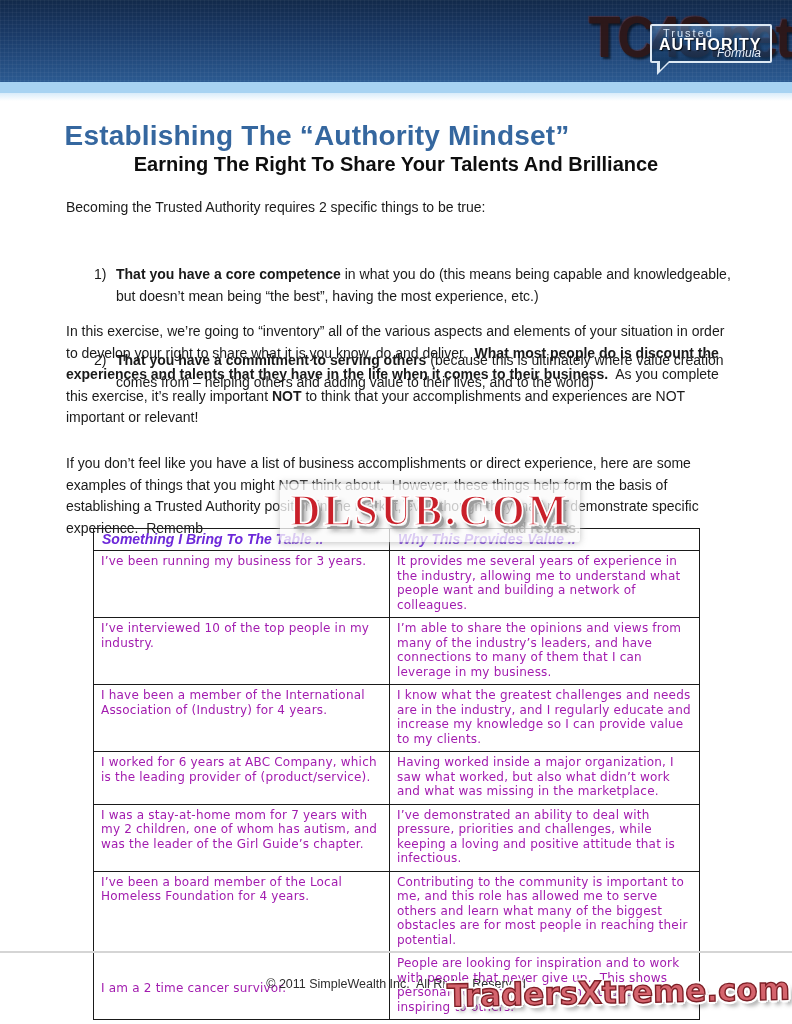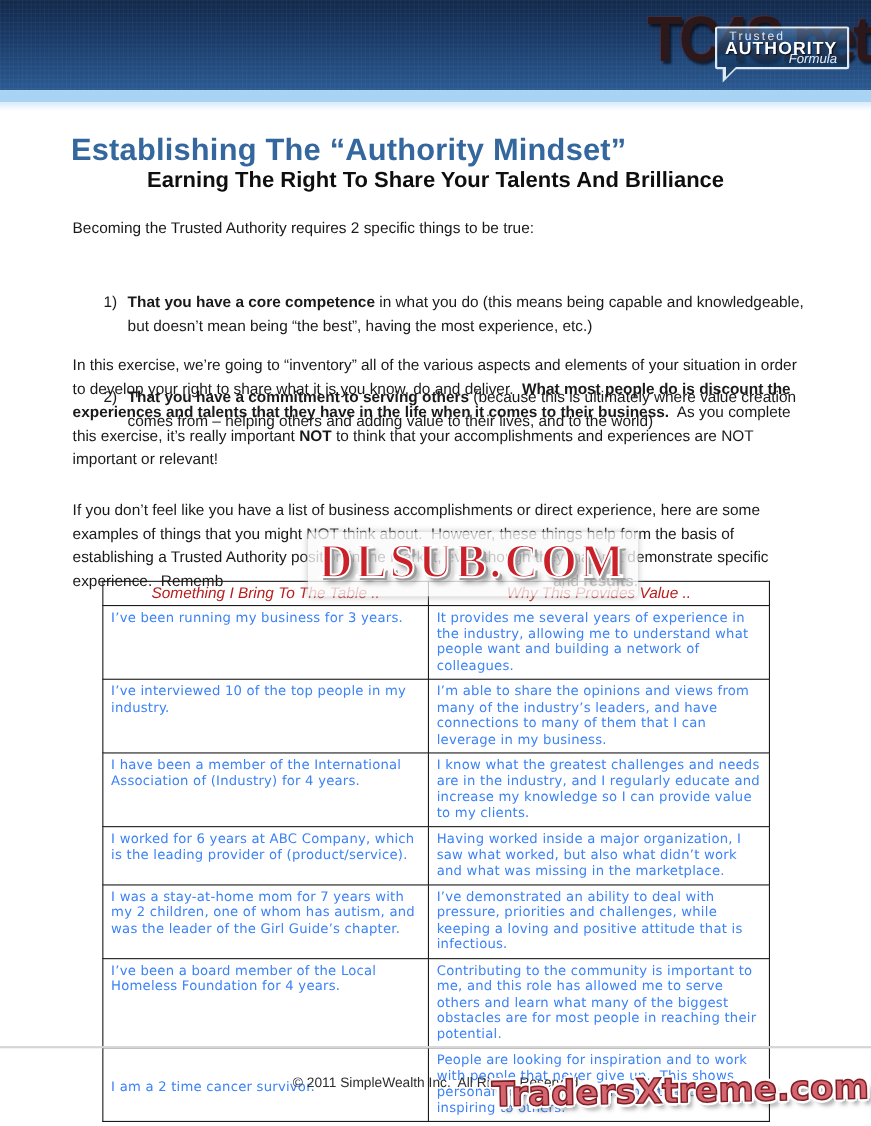--- a/index.html
+++ b/index.html
@@ -54,23 +54,23 @@
 
   .wm-mid { position:absolute; left:280px; top:485px; z-index:6; padding:2px 10px 6px;
     background:rgba(250,250,250,.78); border-radius:3px; box-shadow:0 0 7px rgba(180,180,180,.8);
     font-family:"Liberation Serif", serif; font-weight:bold; font-size:42px; letter-spacing:3px;
     color:#c9202a; -webkit-text-stroke:1.6px #ffffff;
     text-shadow:3px 3px 0 #9d9d9d, 5px 5px 5px rgba(0,0,0,.35); transform:scaleY(1.04); }
 
   
   .tbl { position:absolute; left:93px; top:528px; width:607px; border-collapse:collapse; table-layout:fixed; }
   .tbl th, .tbl td { border:1px solid #1a1a1a; vertical-align:top; white-space:pre-wrap; }
-  .tbl th { font-size:14px; font-weight:normal; font-style:italic; text-align:center; padding:2px 8px 3px; color:#b91c1c; }
+  .tbl th { font-size:14px; font-weight:bold; font-style:italic; text-align:left; padding:2px 8px 3px; color:#6d28d9; }
   .tbl td { font-family:"DejaVu Sans", sans-serif; font-size:12px; line-height:14.5px;
-    letter-spacing:.2px; padding:3px 7px 5px; color:#3b82f6; }
+    letter-spacing:.2px; padding:3px 7px 5px; color:#a21caf; }
   .tbl th:first-child, .tbl td:first-child { width:296px; }
   .tbl tr:last-child td:first-child { padding-top:28px; }
 
   
   .footer-divider { position:absolute; left:0; top:951px; width:792px; height:2px; background:#d5d5d5; }
   .footer-url { position:absolute; top:957px; left:0; width:792px; text-align:center;
     font-size:15px; letter-spacing:.4px; color:#4e82c4; text-decoration:none; display:block; }
   .footer-copy { position:absolute; top:977px; left:0; width:792px; text-align:center;
     font-size:12.5px; color:#2e2e2e; white-space:pre-wrap; }
 

